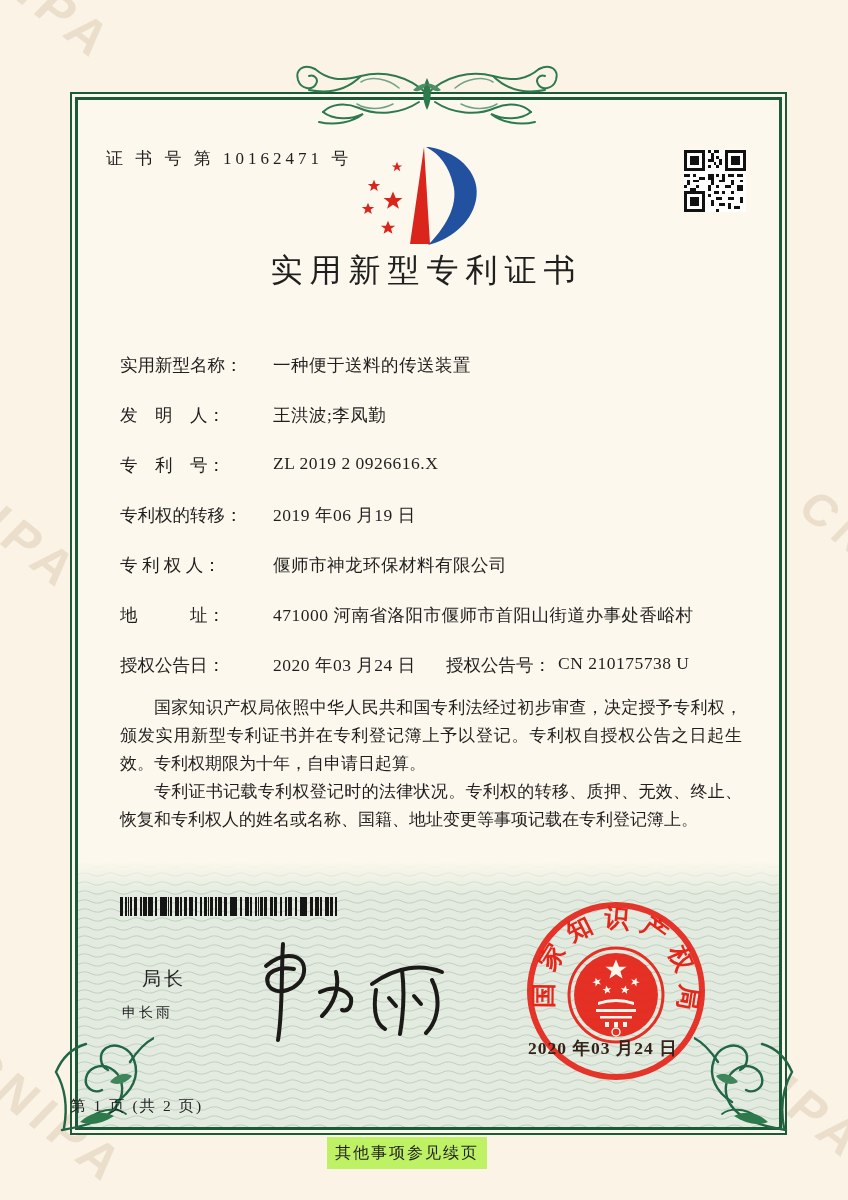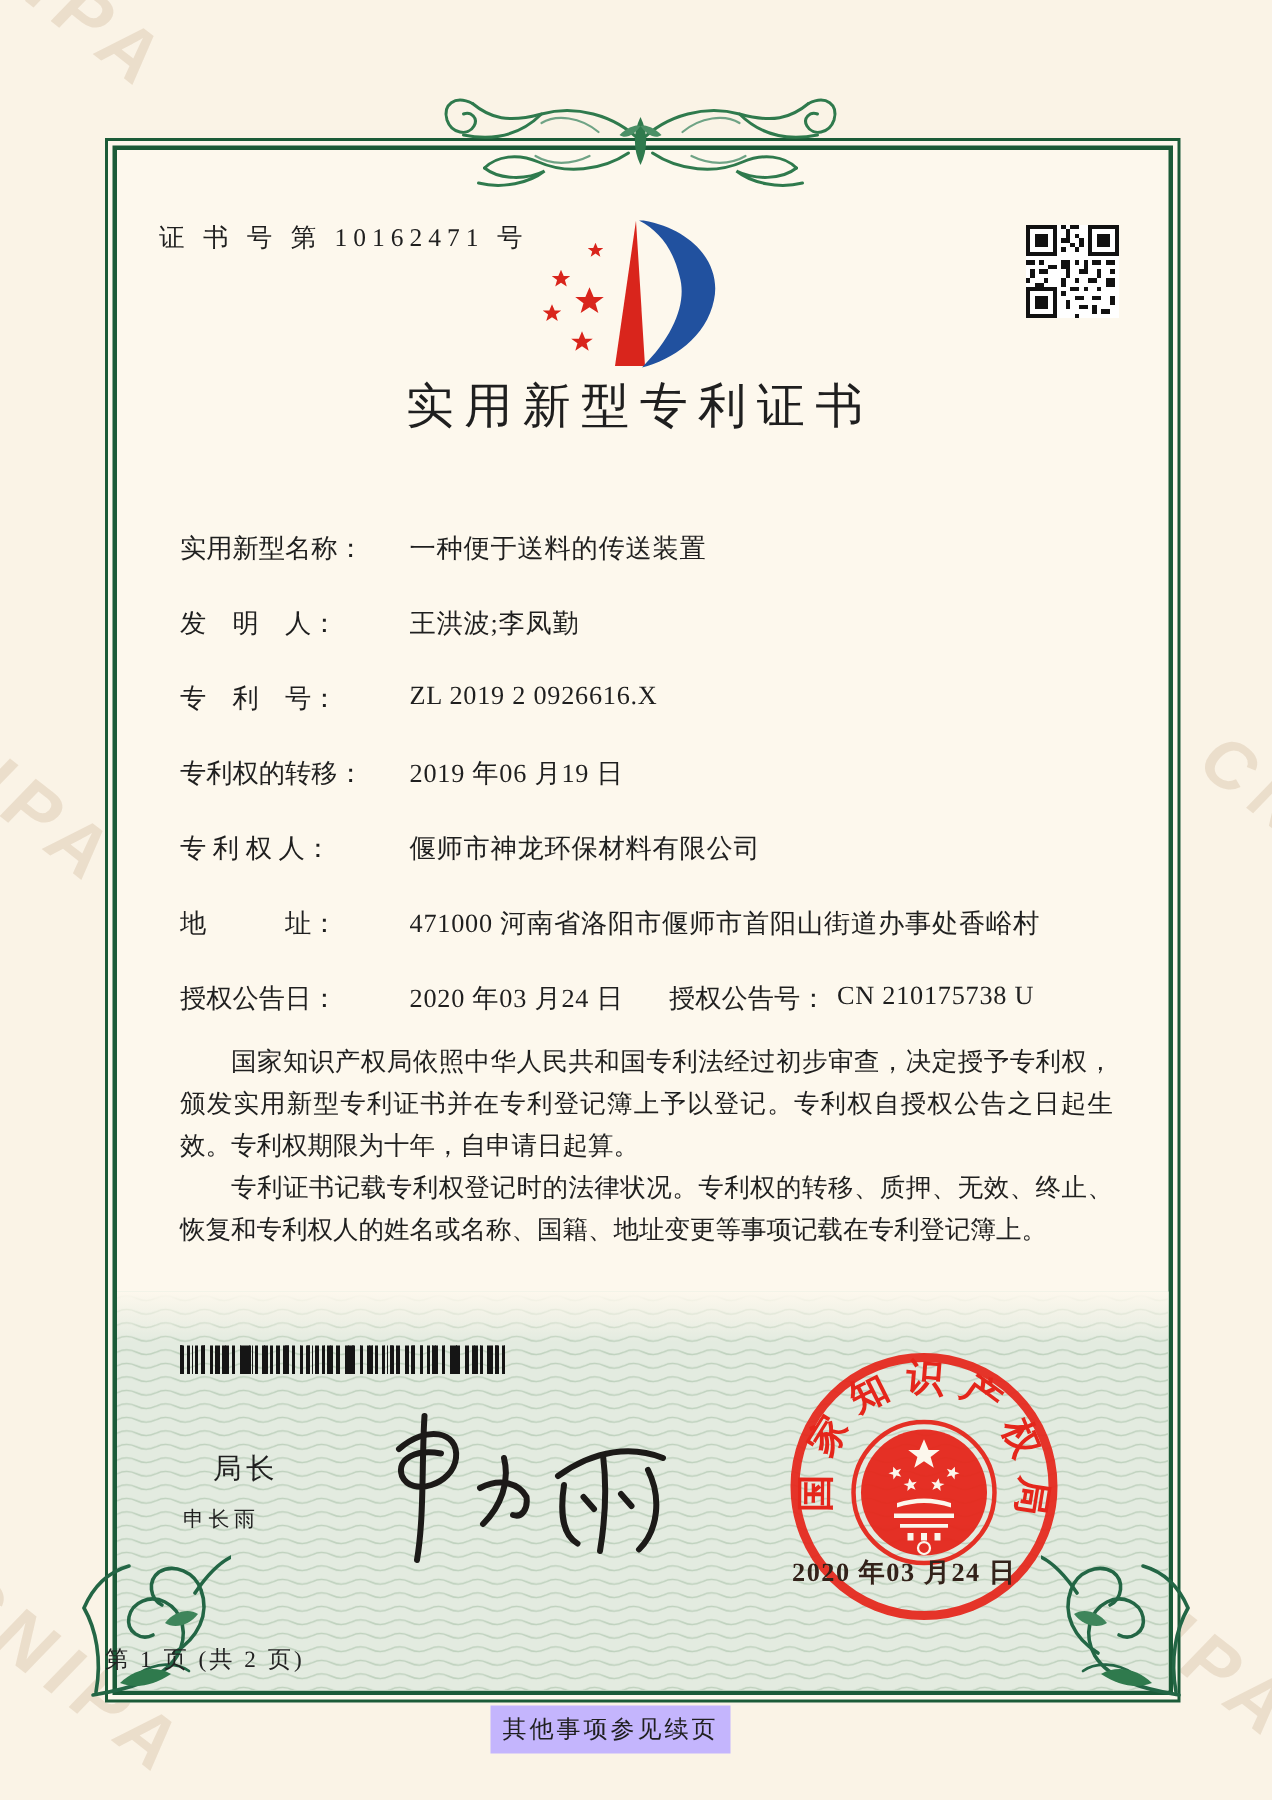--- a/index.html
+++ b/index.html
@@ -49,21 +49,21 @@
       repeating-linear-gradient(90deg,#151515 0 1px,rgba(0,0,0,0) 1px 23px);}
 
   .signer-title{left:122px;top:966px;font-size:19px;letter-spacing:3px;margin-left:20px;}
   .signer-name{left:122px;top:1004px;font-size:14px;letter-spacing:3px;}
   .signature{left:252px;top:940px;}
 
   .seal{left:521px;top:896px;}
   .seal-date{left:528px;top:1036px;font-size:17.5px;color:#33221a;letter-spacing:1px;font-weight:bold;}
 
   .page-info{left:70px;top:1096px;width:589px;text-align:left;font-size:15.5px;letter-spacing:2px;color:#222;}
-  .note-strip{left:327px;top:1137px;width:160px;height:32px;background:#c4b5fd;display:flex;align-items:center;justify-content:center;}
+  .note-strip{left:327px;top:1137px;width:160px;height:32px;background:#bef264;display:flex;align-items:center;justify-content:center;}
   .note-strip span{font-size:16px;letter-spacing:2px;}
 </style>
 </head>
 <body>
 
 <div id="page">
 
   <div class="wm wm1">CNIPA</div>
   <div class="wm wm2">CNIPA</div>
   <div class="wm wm3">CNIPA</div>

